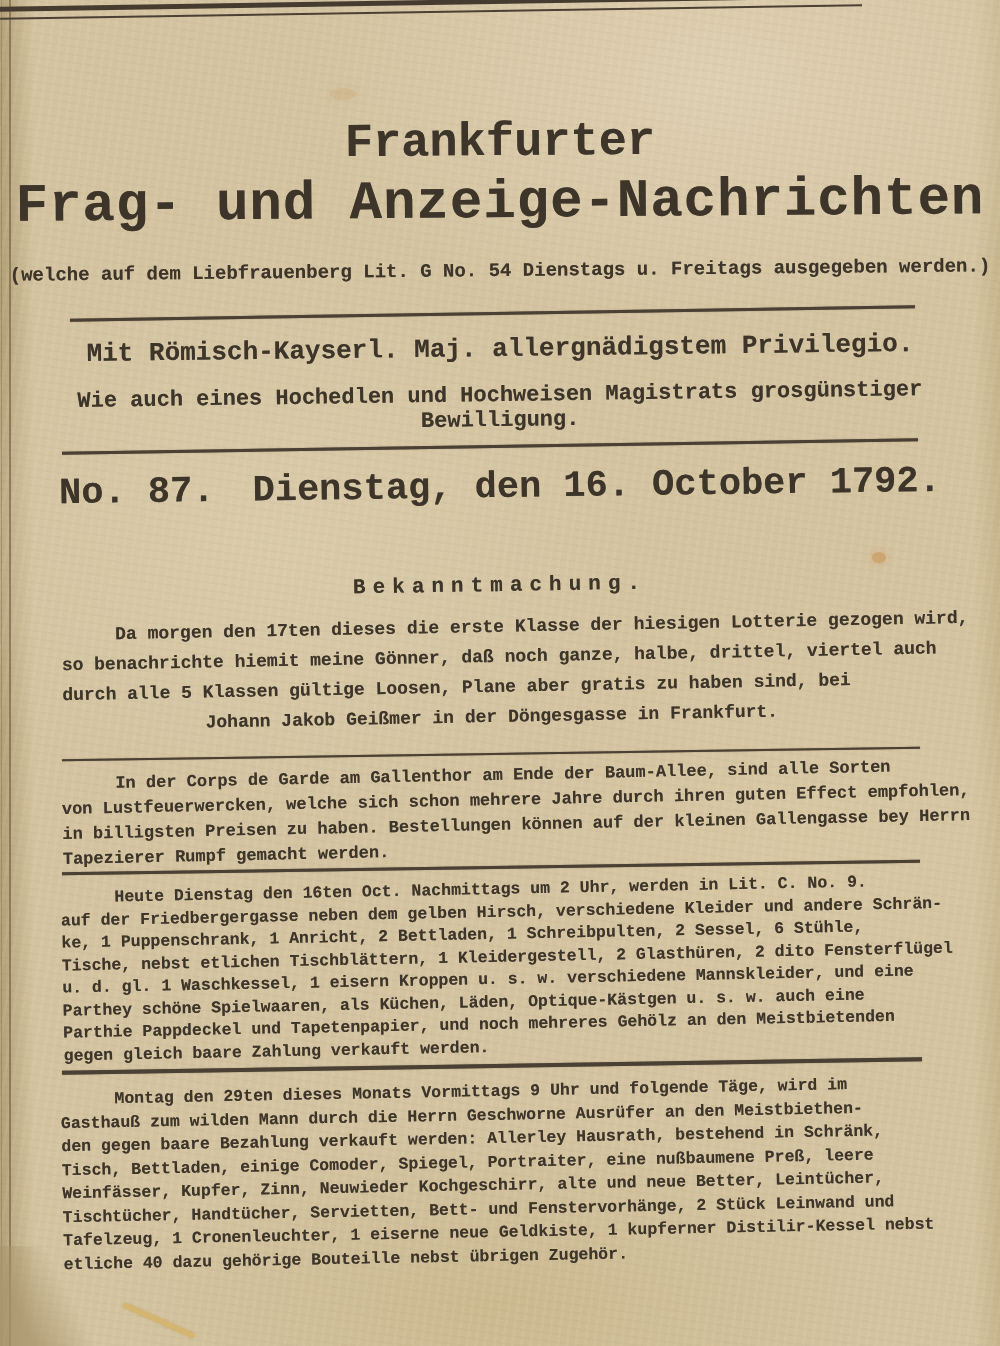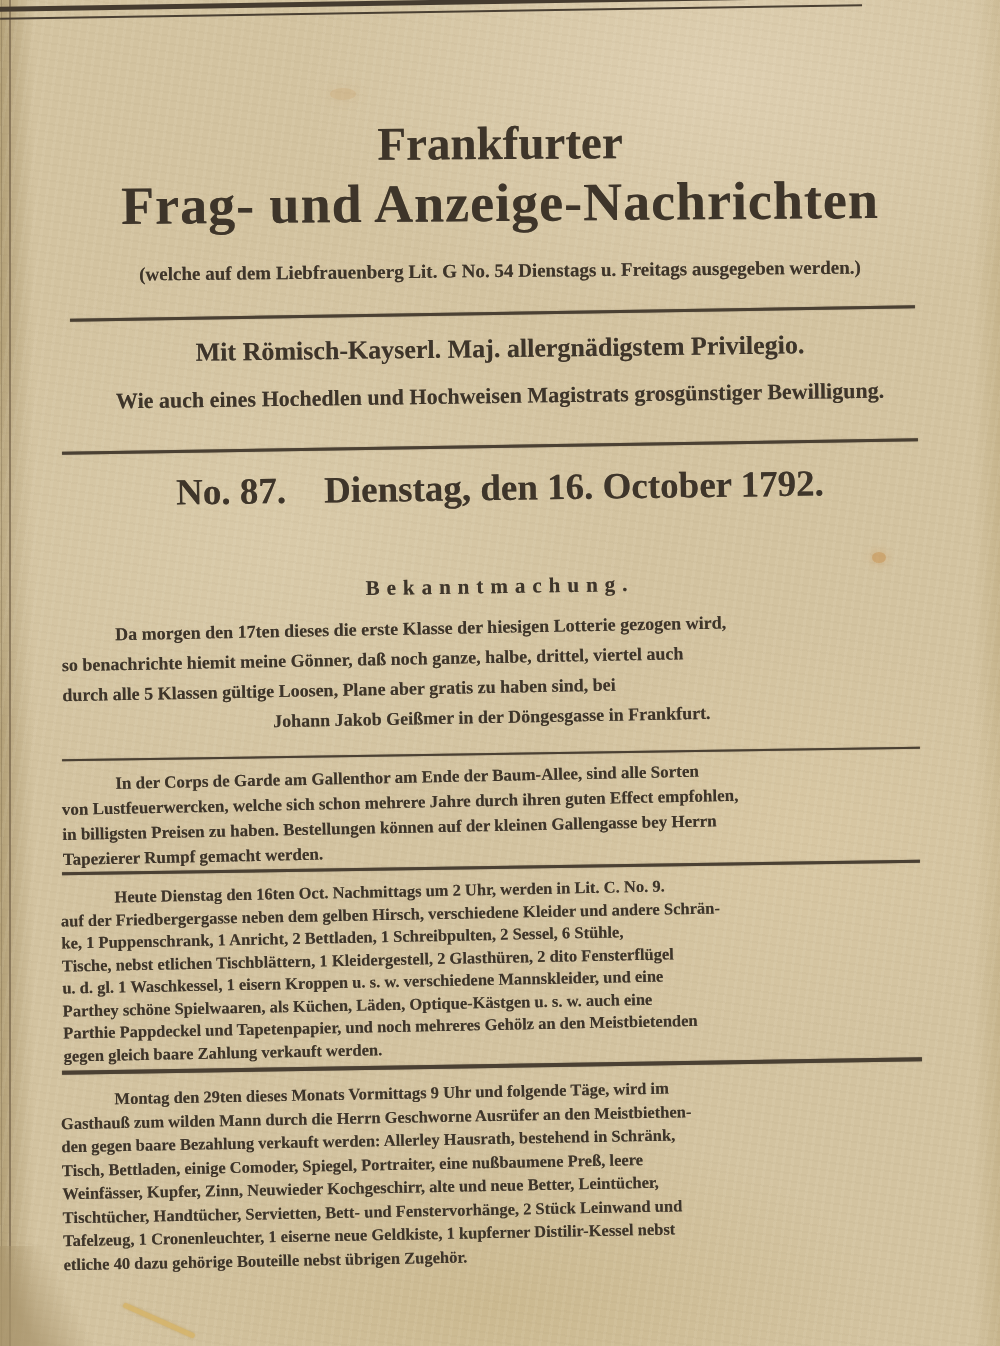--- a/index.html
+++ b/index.html
@@ -1,17 +1,17 @@
 <!DOCTYPE html>
 <html><head>
 <meta charset="utf-8">
 <style>
   html,body{margin:0;padding:0;background:#b9a67e;}
   #stage{position:relative;width:1000px;height:1346px;overflow:hidden;
-    font-family:Liberation Serif, serif;color:#3e352a;}
+    font-family:Liberation Mono, monospace;color:#3e352a;}
   
   .paper{position:absolute;inset:0;background-color:#d3c3a0;
     background-image:
       radial-gradient(ellipse 700px 420px at 72% 6%, #decfb1 0%, rgba(222,207,177,0) 60%),
       radial-gradient(ellipse 600px 500px at 28% 40%, #d9caa9 0%, rgba(217,202,169,0) 60%),
       radial-gradient(ellipse 520px 380px at 80% 62%, #d8c7a3 0%, rgba(216,199,163,0) 55%),
       radial-gradient(ellipse 640px 300px at 50% 97%, #cbb990 0%, rgba(203,185,144,0) 60%),
       linear-gradient(90deg, #b3a077 0px, rgba(179,160,119,0) 34px),
       linear-gradient(270deg, #c6b48c 0px, rgba(198,180,140,0) 26px);}
   .paper::before{content:"";position:absolute;inset:0;

